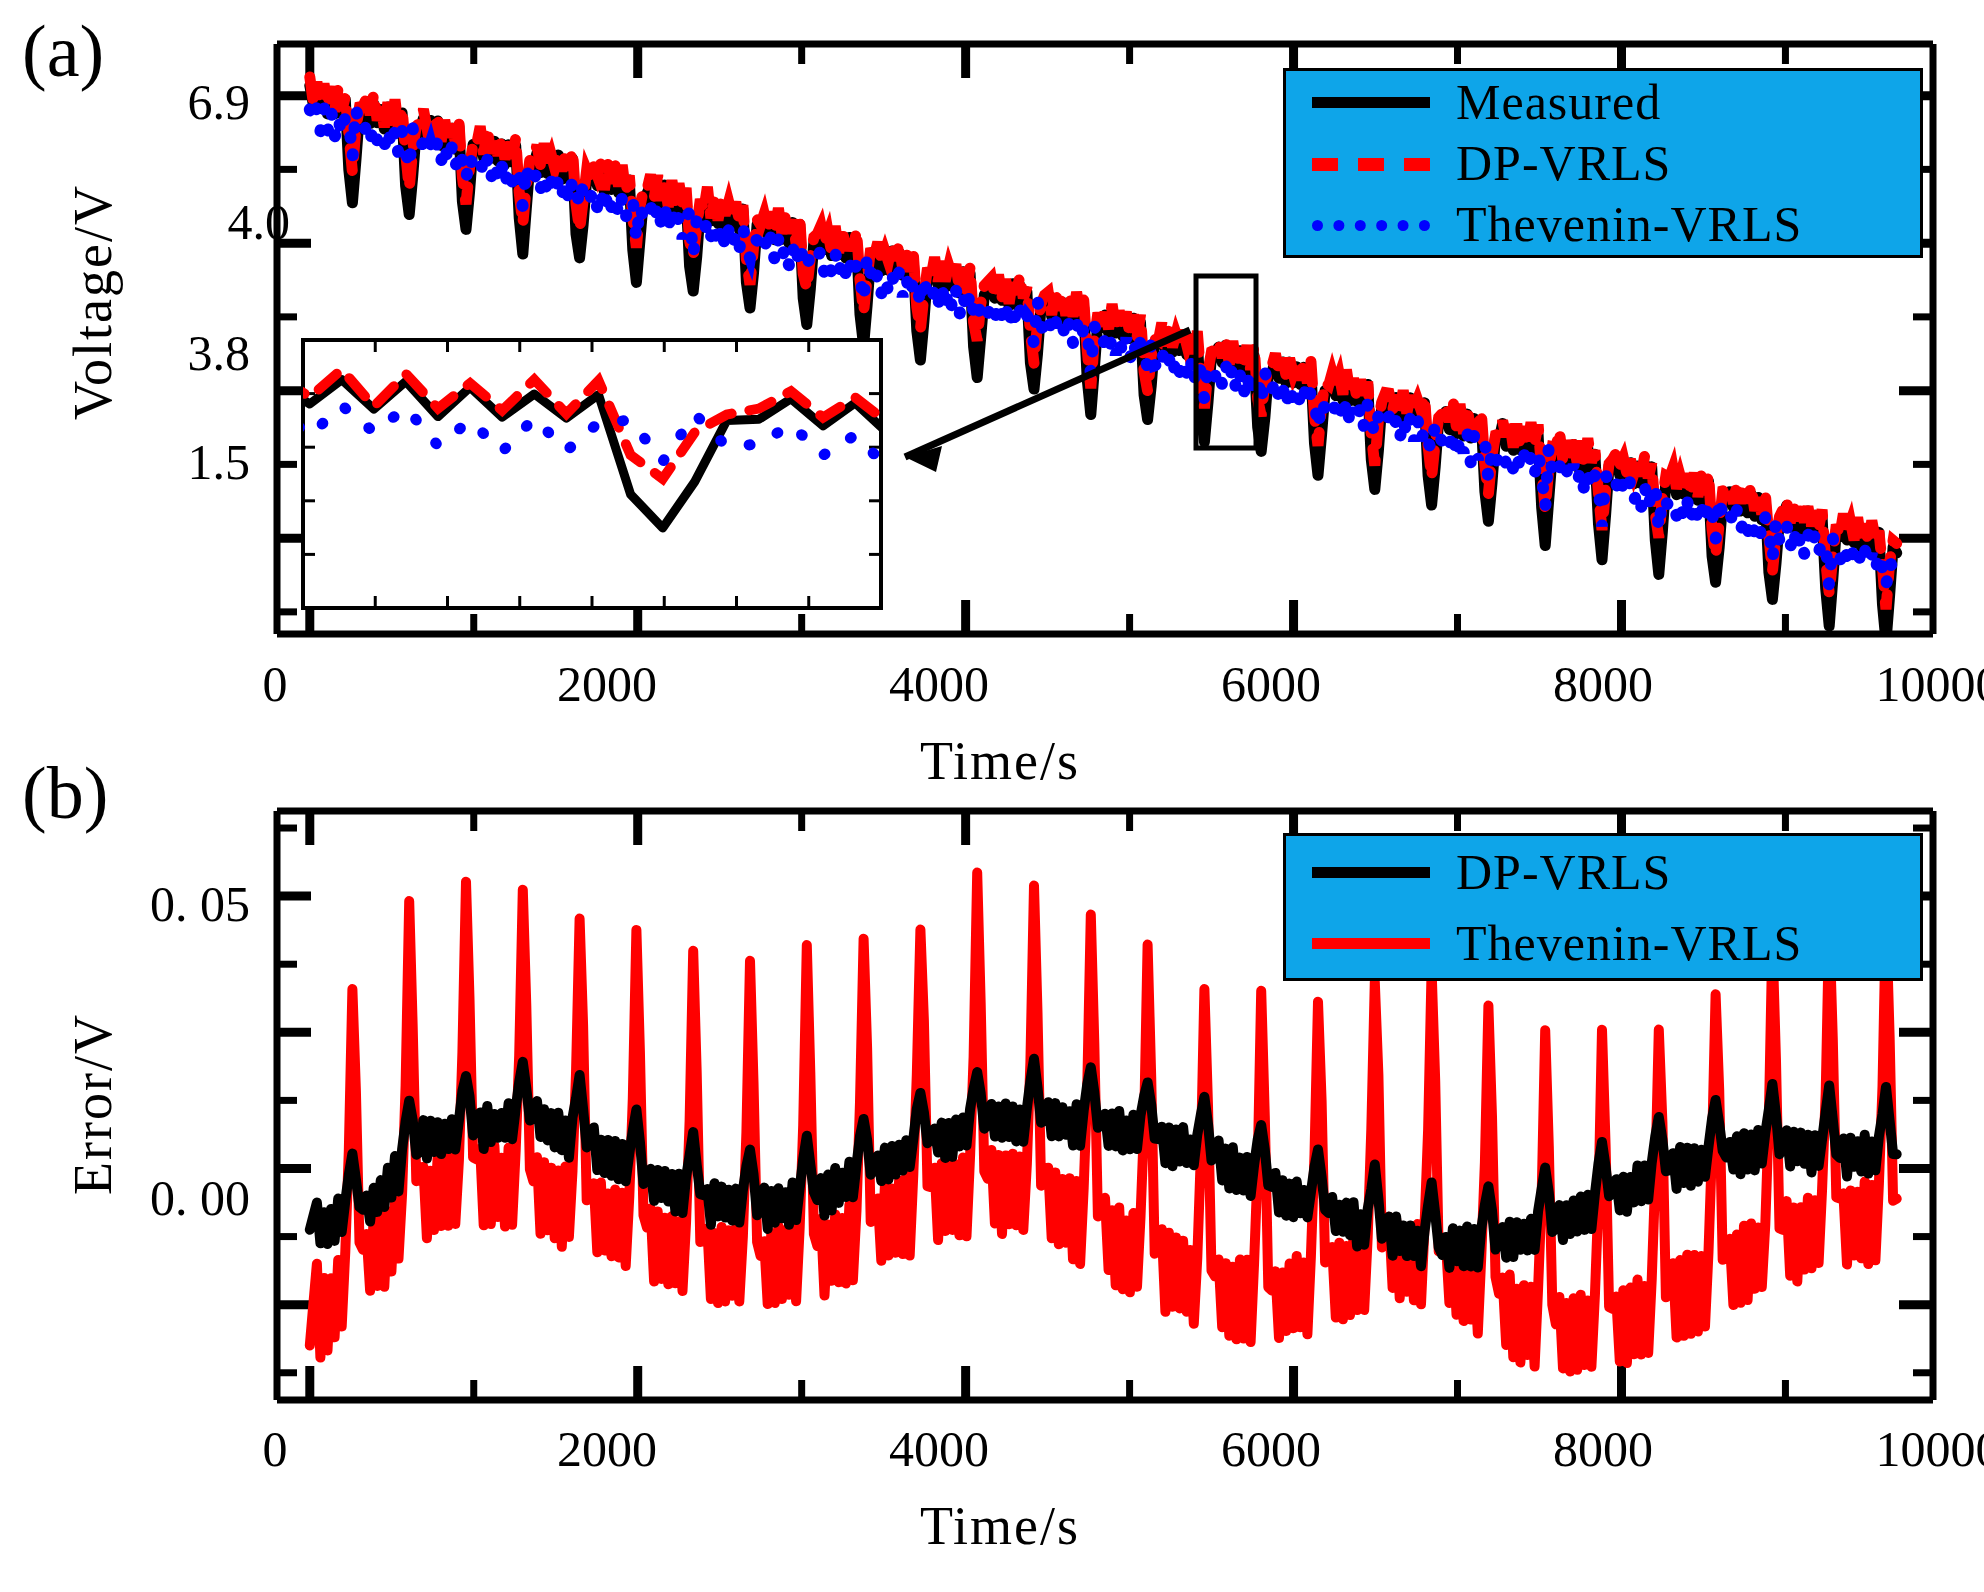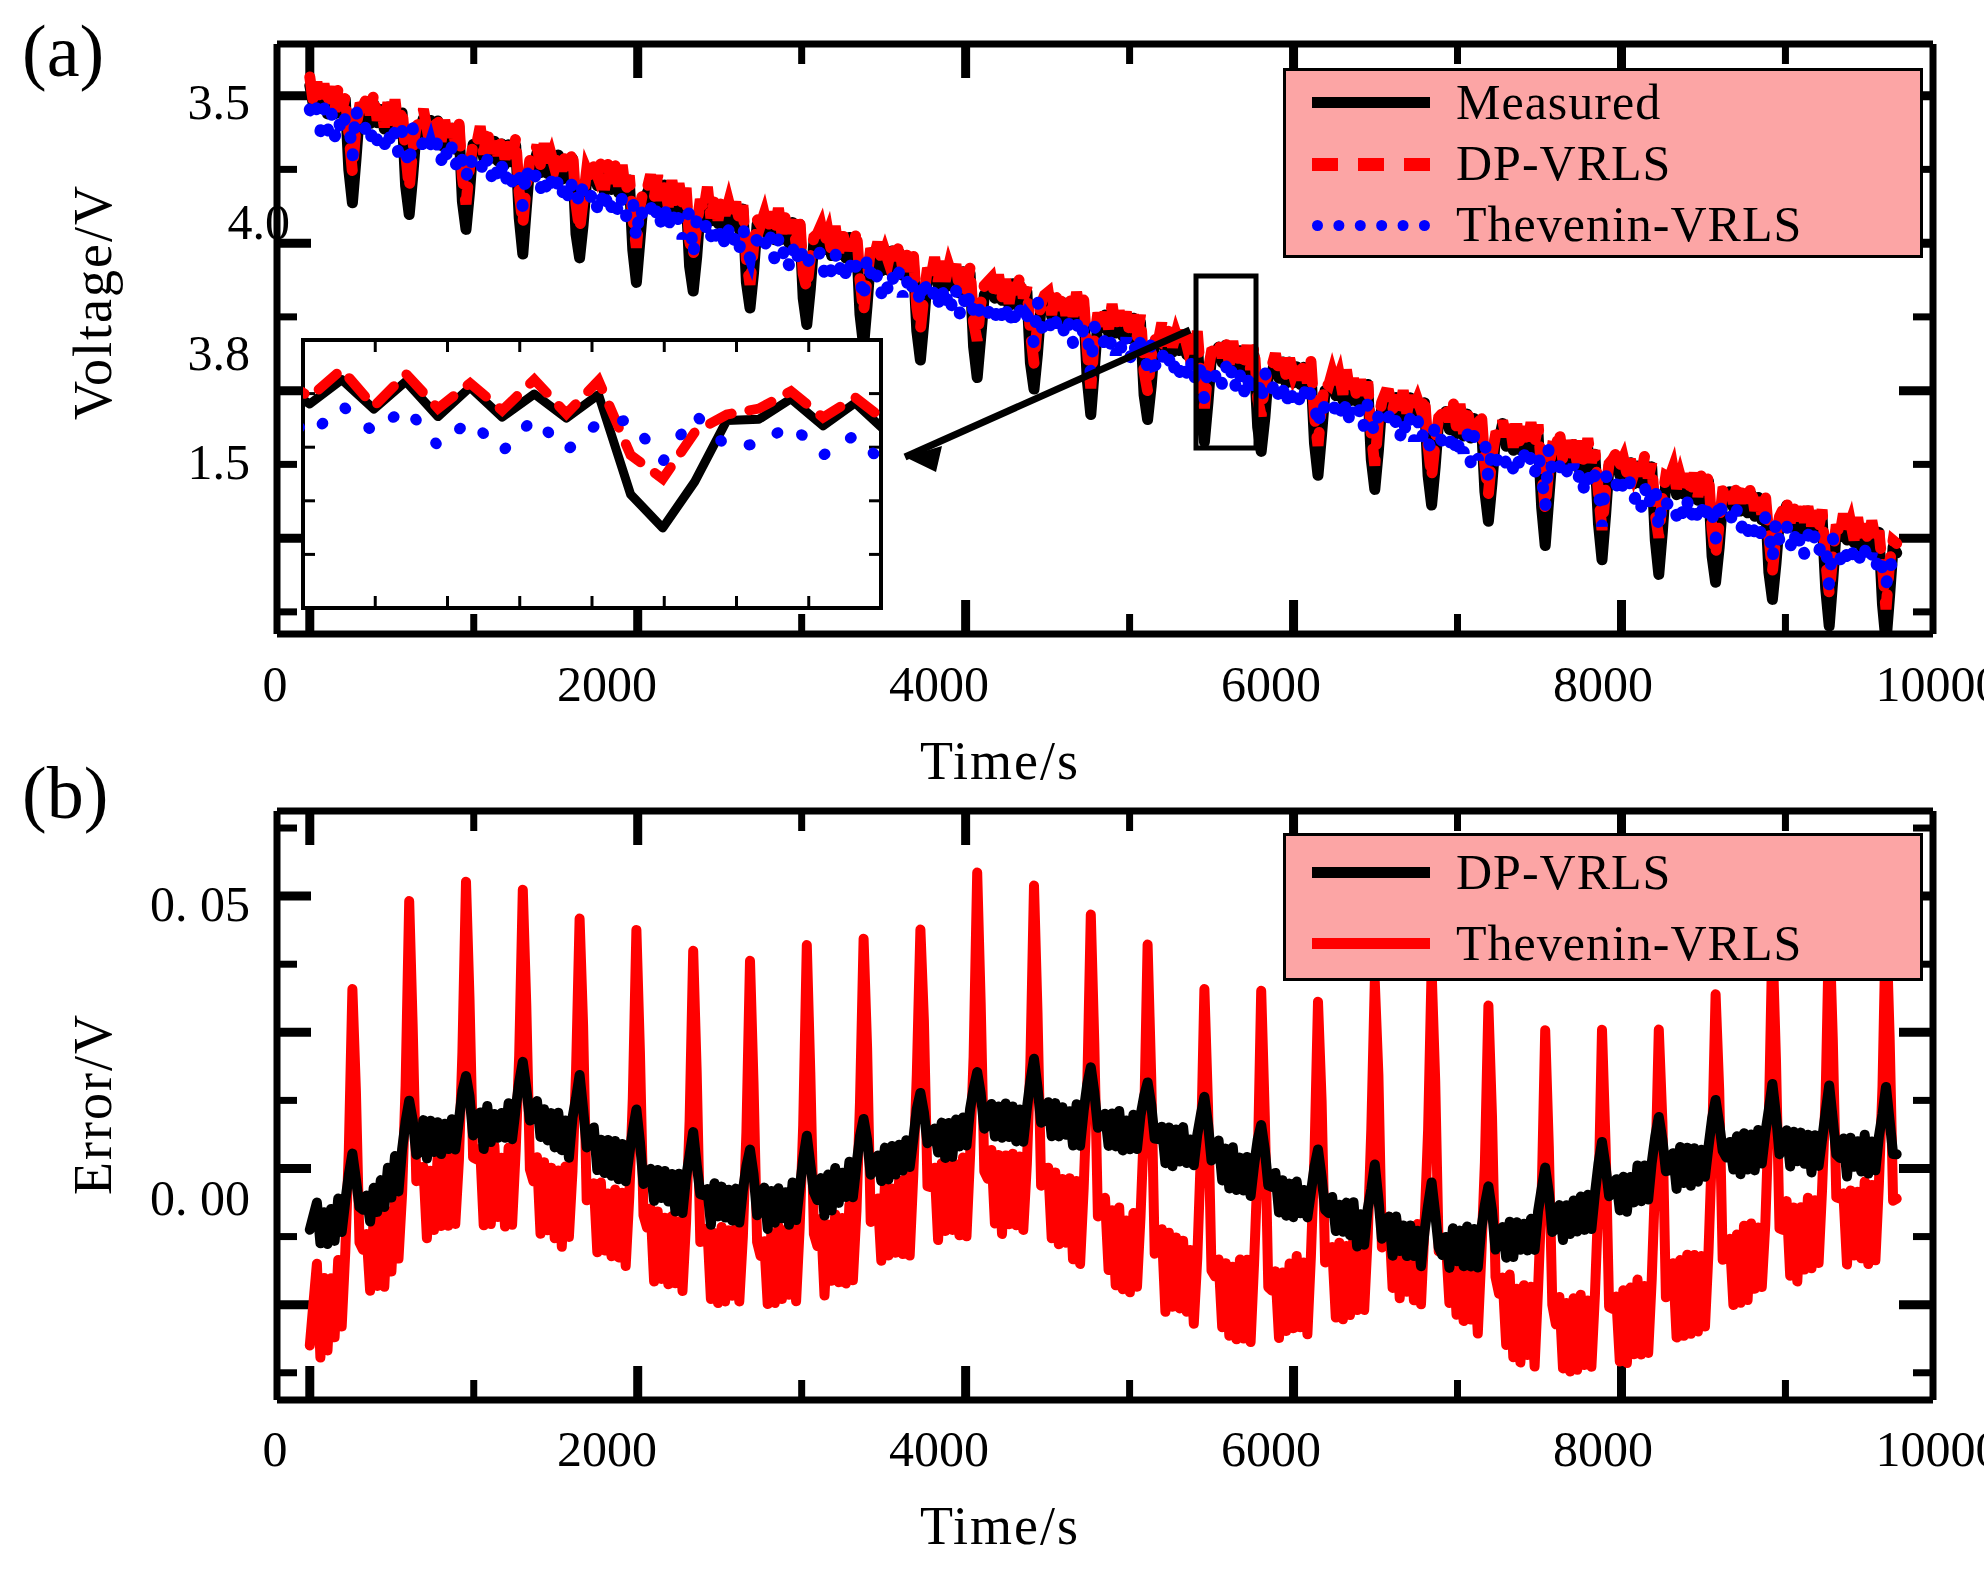--- a/index.html
+++ b/index.html
@@ -5,40 +5,40 @@
   html,body{margin:0;padding:0;background:#ffffff;}
   body{width:1984px;height:1592px;font-family:"Liberation Serif",serif;color:#000;}
   #root{position:relative;width:1984px;height:1592px;overflow:hidden;}
   .panel-tag{position:absolute;font-family:"Liberation Serif",serif;font-size:74px;line-height:1;color:#000;}
   .axis-title{position:absolute;font-family:"Liberation Serif",serif;font-size:54px;letter-spacing:2px;color:#000;white-space:nowrap;}
   .ylabel{transform-origin:0 0;transform:rotate(-90deg);}
   .tick-label{position:absolute;font-family:"Liberation Serif",serif;font-size:50px;color:#000;white-space:nowrap;}
   .tick-y{text-align:right;}
   .tick-x{text-align:center;}
   svg{position:absolute;left:0;top:0;overflow:visible;}
-  .legend-box{position:absolute;background:#fca5a5;border:3px solid #000;box-sizing:border-box;}
+  .legend-box{position:absolute;background:#0ea5e9;border:3px solid #000;box-sizing:border-box;}
   .legend-row{display:flex;align-items:center;height:50%;padding-left:26px;}
   .legend-row3{display:flex;align-items:center;height:33.33%;padding-left:26px;}
   .legend-key{width:118px;height:28px;position:relative;flex:none;margin-right:26px;}
   .legend-text{font-family:"Liberation Serif",serif;font-size:50px;letter-spacing:1px;white-space:nowrap;}
   .k-solid-black{border-top:11px solid #000;position:absolute;top:9px;left:0;width:118px;}
   .k-solid-red{border-top:11px solid #ff0000;position:absolute;top:9px;left:0;width:118px;}
   .k-dash-red{position:absolute;top:9px;left:0;width:118px;height:0;border-top:13px dashed #ff0000;}
   .k-dot-blue{position:absolute;top:10px;left:0;width:118px;height:0;border-top:11px dotted #0000ff;}
 </style>
 </head>
 <body>
 
 <div id="root">
 
   <div class="panel-tag" style="left:22px;top:14px;">(a)</div>
 
   <div class="axis-title ylabel" style="left:62px;top:420px;">Voltage/V</div>
 
-  <div class="tick-label tick-y" style="left:0px;top:73px;width:250px;">3.5</div>
+  <div class="tick-label tick-y" style="left:0px;top:73px;width:250px;">6.9</div>
   <div class="tick-label tick-y" style="left:0px;top:193px;width:250px;padding-left:40px;">4.0</div>
   <div class="tick-label tick-y" style="left:0px;top:324px;width:250px;">3.8</div>
   <div class="tick-label tick-y" style="left:0px;top:433px;width:250px;">1.5</div>
 
   <div class="tick-label tick-x" style="left:180px;top:655px;width:190px;">0</div>
   <div class="tick-label tick-x" style="left:512px;top:655px;width:190px;">2000</div>
   <div class="tick-label tick-x" style="left:844px;top:655px;width:190px;">4000</div>
   <div class="tick-label tick-x" style="left:1176px;top:655px;width:190px;">6000</div>
   <div class="tick-label tick-x" style="left:1508px;top:655px;width:190px;">8000</div>
   <div class="tick-label tick-x" style="left:1828px;top:655px;width:220px;">10000</div>

